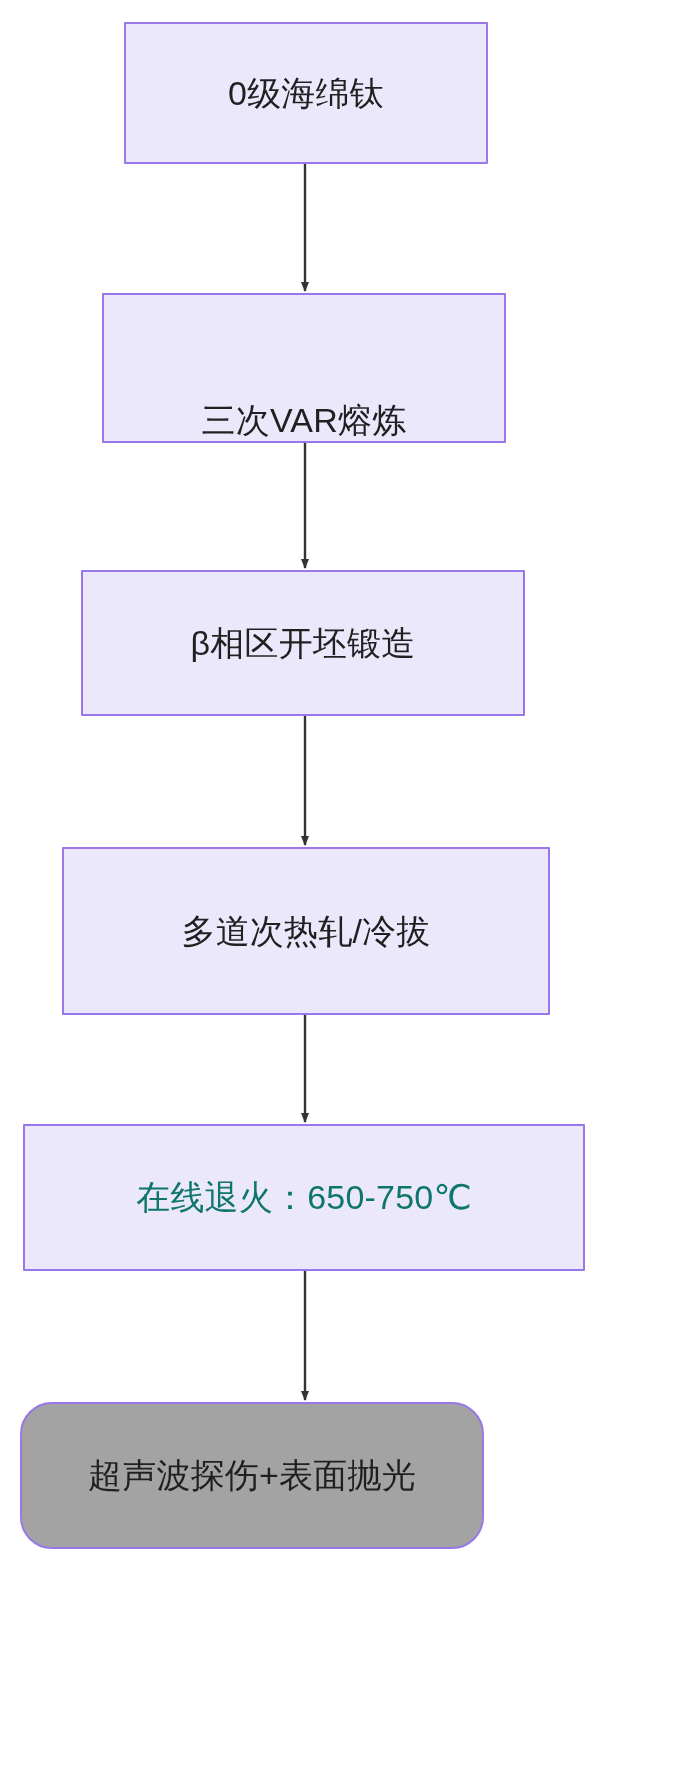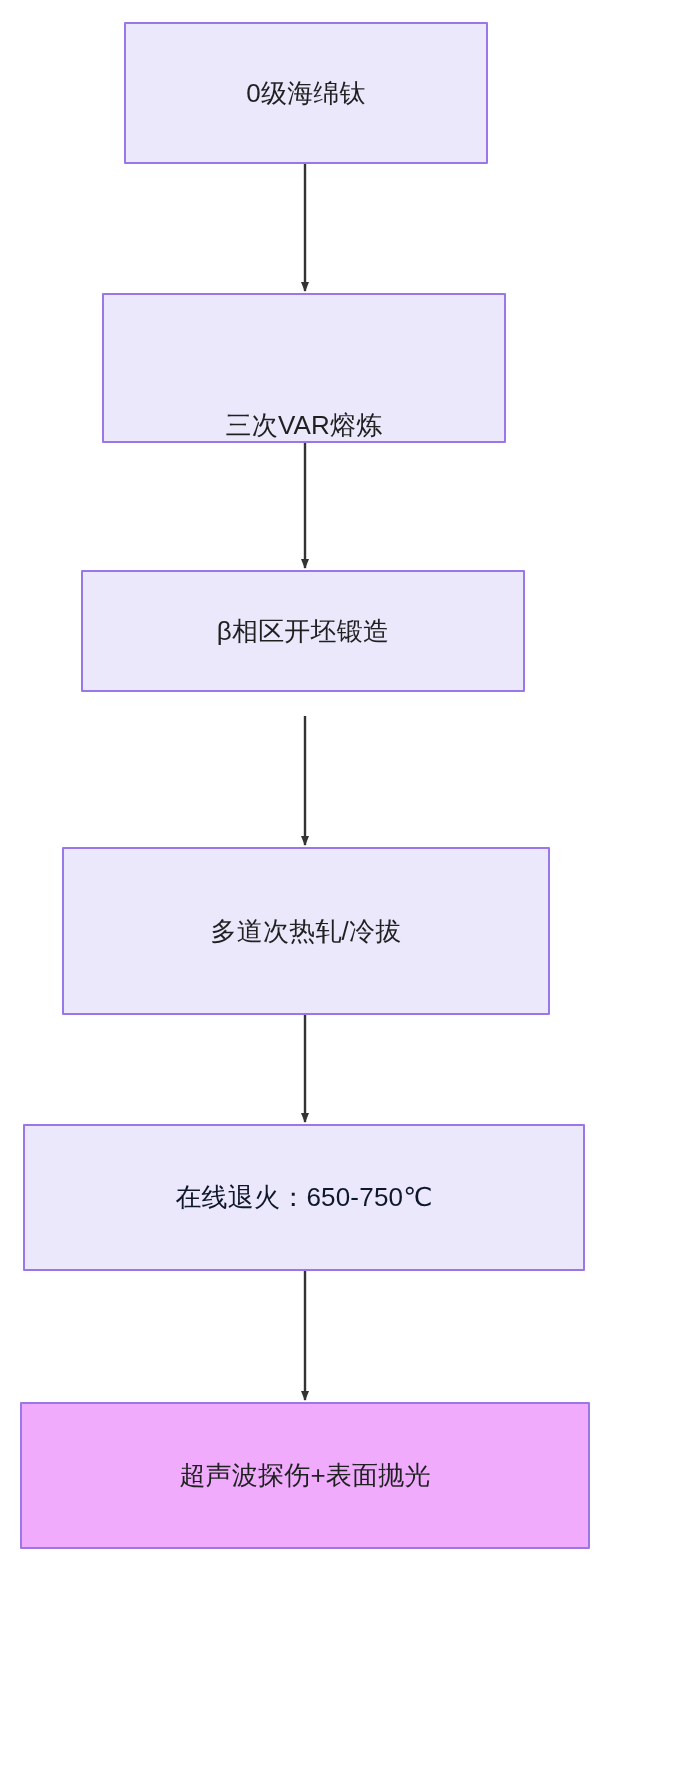--- a/index.html
+++ b/index.html
@@ -26,21 +26,21 @@
   .node {
     position: absolute;
     box-sizing: border-box;
     background: #ebe8fb;
     border: 2px solid #9a77e8;
     border-radius: 1px;
     display: flex;
     align-items: center;
     justify-content: center;
     color: #1f2020;
-    font-size: 26px;
+    font-size: 34px;
     line-height: 1.25;
     letter-spacing: 0.2px;
     white-space: nowrap;
   }
 
   .node-label {
     display: block;
     text-align: center;
   }
 
@@ -73,27 +73,27 @@
       </g>
   </svg>
 
   <div id="nodes-group">
       <div class="node" style="left: 124px; top: 22px; width: 364px; height: 142px; background: rgb(235, 232, 251); border-color: rgb(154, 119, 232); color: rgb(31, 32, 32);">
         <span class="node-label">0级海绵钛</span>
       </div>
       <div class="node" style="left: 102px; top: 293px; width: 404px; height: 150px; background: rgb(235, 232, 251); border-color: rgb(154, 119, 232); color: rgb(31, 32, 32); align-items: flex-end;">
         <span class="node-label">三次VAR熔炼</span>
       </div>
-      <div class="node" style="left: 81px; top: 570px; width: 444px; height: 122px; background: rgb(235, 232, 251); border-color: rgb(154, 119, 232); color: rgb(31, 32, 32);">
+      <div class="node" style="left: 81px; top: 570px; width: 444px; height: 146px; background: rgb(235, 232, 251); border-color: rgb(154, 119, 232); color: rgb(31, 32, 32);">
         <span class="node-label">β相区开坯锻造</span>
       </div>
       <div class="node" style="left: 62px; top: 847px; width: 488px; height: 168px; background: rgb(235, 232, 251); border-color: rgb(154, 119, 232); color: rgb(31, 32, 32);">
         <span class="node-label">多道次热轧/冷拔</span>
       </div>
-      <div class="node" style="left: 23px; top: 1124px; width: 562px; height: 147px; background: rgb(235, 232, 251); border-color: rgb(154, 119, 232); color: #0f172a;">
+      <div class="node" style="left: 23px; top: 1124px; width: 562px; height: 147px; background: rgb(235, 232, 251); border-color: rgb(154, 119, 232); color: #0f766e;">
         <span class="node-label">在线退火：650-750℃</span>
       </div>
-      <div class="node" style="left: 20px; top: 1402px; width: 570px; height: 147px; background: #f0abfc; border-color: rgb(154, 119, 232); color: rgb(31, 32, 32);">
+      <div class="node" style="left: 20px; top: 1402px; width: 464px; height: 147px; background: #a3a3a3; border-color: rgb(154, 119, 232); color: rgb(31, 32, 32); border-radius: 32px;">
         <span class="node-label">超声波探伤+表面抛光</span>
       </div>
     </div>
 
 </div>
 
 </body></html>

